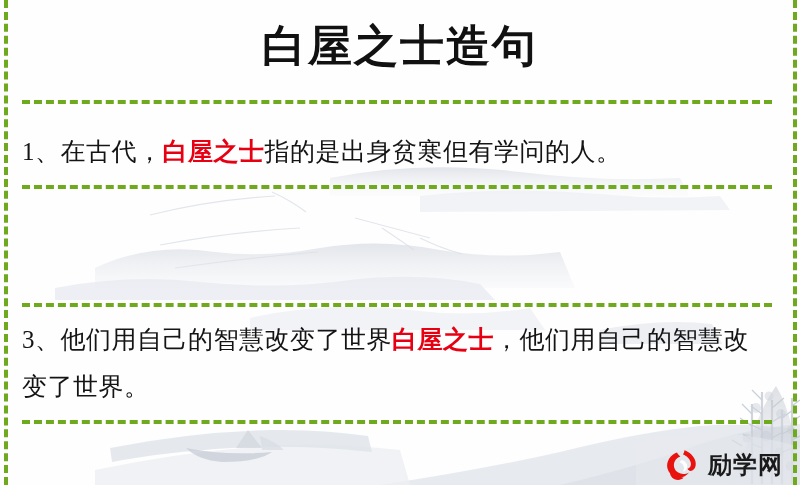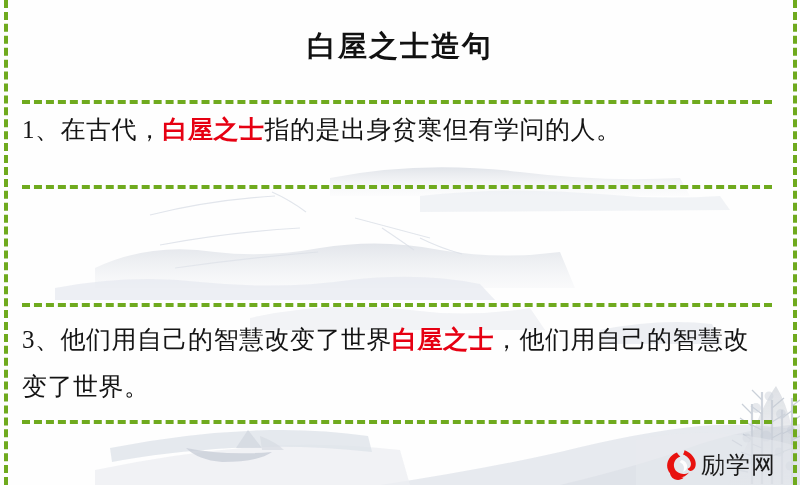--- a/index.html
+++ b/index.html
@@ -50,21 +50,21 @@
     z-index: 3;
   }
 
   
   #title {
     position: absolute;
     left: 0;
     top: 18px;
     width: 800px;
     text-align: center;
-    font-size: 29px;
+    font-size: 44px;
     line-height: 56px;
     font-weight: bold;
     color: #111111;
     letter-spacing: 2px;
     font-family: "DejaVu Serif", "Liberation Serif", serif;
     z-index: 4;
     white-space: nowrap;
   }
 
   
@@ -72,21 +72,21 @@
     position: absolute;
     left: 22px;
     width: 752px;
     z-index: 4;
     font-size: 25px;
     line-height: 47px;
     color: #141414;
     font-family: "Liberation Serif", "DejaVu Serif", serif;
     letter-spacing: 0.5px;
   }
-  #row-1 { top: 106px; }
+  #row-1 { top: 128px; }
   #row-2 { top: 198px; }
   #row-3 { top: 316px; }
 
   .kw {
     color: #e60012;
     font-weight: bold;
   }
 
   
   #logo {
@@ -98,24 +98,24 @@
     align-items: center;
     z-index: 5;
   }
   #logo-mark {
     width: 34px;
     height: 34px;
     flex: 0 0 auto;
   }
   #logo-text {
     font-size: 24px;
-    font-weight: normal;
+    font-weight: bold;
     color: #1a1a1a;
     letter-spacing: 1px;
-    margin-left: 3px;
+    margin-left: 10px;
     font-family: "DejaVu Sans", "Liberation Sans", sans-serif;
     white-space: nowrap;
   }
 </style>
 </head>
 <body>
 
 <div id="page">
 
   <svg id="wm-svg" viewBox="0 0 800 485" preserveAspectRatio="none">

